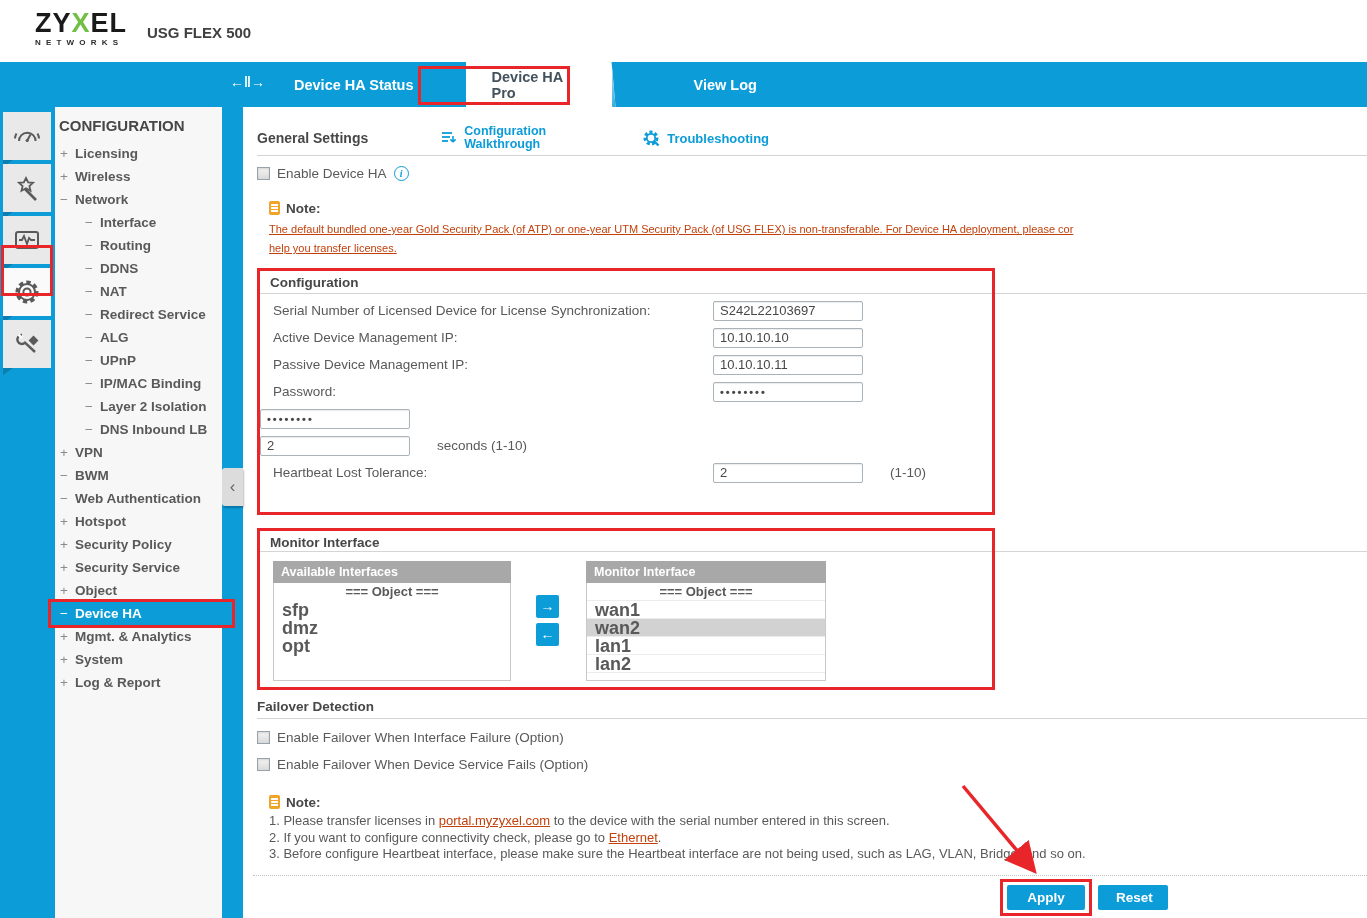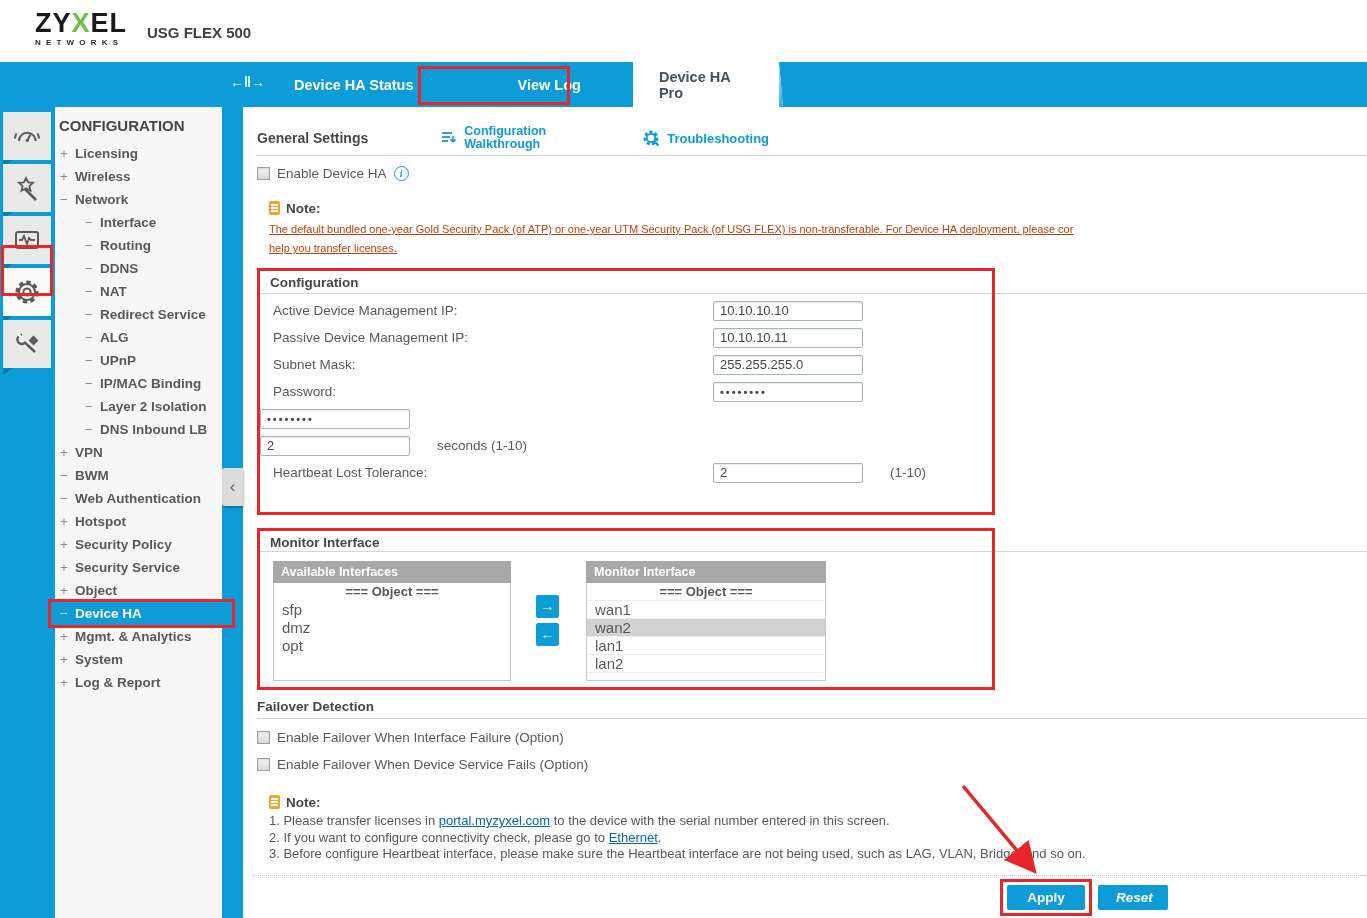--- a/index.html
+++ b/index.html
@@ -83,39 +83,39 @@
   .form-row input { width:150px; height:20px; border:1px solid #a9b3ba; border-radius:2px; font-family:"Liberation Sans",sans-serif; font-size:13px; color:#474747; padding:0 6px; box-shadow:inset 0 1px 1px rgba(0,0,0,.08); }
   .form-row input.pwd { letter-spacing:2px; font-size:11px; font-weight:bold; }
   .form-row .fsuffix { margin-left:27px; }
 
   .listbox { position:absolute; top:30px; background:#fff; }
   .listbox .lb-head { height:22px; background:#a8a8a8; color:#fff; font-size:12.5px; font-weight:bold; display:flex; align-items:center; padding-left:8px; }
   .listbox .lb-body { height:98px; border:1px solid #c9c9c9; border-top:none; overflow:hidden; }
   .lb-avail { left:13px; width:238px; }
   .lb-mon { left:326px; width:240px; }
   .lb-group { text-align:center; font-size:13px; font-weight:bold; height:18px; line-height:18px; }
-  .lb-item { font-size:15px; height:18px; line-height:18px; padding-left:8px; cursor:pointer; }
+  .lb-item { font-size:18px; height:18px; line-height:18px; padding-left:8px; cursor:pointer;font-weight:bold; }
   .lb-mon .lb-group, .lb-mon .lb-item { border-bottom:1px solid #ececec; }
   .lb-item.sel { background:#d2d2d2; }
   .arrow-btn { position:absolute; left:276px; width:23px; height:23px; background:#0c9cd8; border:none; border-radius:2px; color:#fff; font-size:14px; font-weight:bold; cursor:pointer; line-height:21px; text-align:center; }
   .arrow-right { top:64px; } .arrow-left { top:92px; }
 
   .failover-head { position:absolute; left:14px; top:592px; }
   .rule-failover { top:611px; }
   .cb-fail1 { top:623px; } .cb-fail2 { top:650px; }
   .note2 { position:absolute; left:26px; top:686px; right:0; }
   .note-li { font-size:13px; line-height:16.5px; white-space:nowrap; overflow:hidden; }
-  .note-li a { color:#0369a1; text-decoration:underline; cursor:pointer; }
+  .note-li a { color:#c2410c; text-decoration:underline; cursor:pointer; }
 
   .dotted { position:absolute; left:10px; right:0; top:768px; border-top:1.5px dotted #c3c3c3; }
   .btn-row { position:absolute; top:772px; right:199px; display:flex; align-items:center; }
   .btn { background:#0c9cd8; color:#fff; border:none; font-family:"Liberation Sans",sans-serif; font-size:13.5px; font-weight:bold; padding:0 18px; height:25px; border-radius:2px; cursor:pointer; }
   .apply-wrap { border:3px solid #e8262a; padding:3px 4px; margin-right:6px; }
   .btn-apply { width:78px; }
-  .btn-reset { width:70px;font-style:italic; }
+  .btn-reset { width:70px; }
 
   
   .overlay { position:absolute; inset:0; pointer-events:none; z-index:10; }
   .ann { position:absolute; border:3px solid #e8262a; }
   .ann-tab { left:418px; top:66px; width:152px; height:39px; }
   .ann-gear { left:1px; top:245px; width:52px; height:51px; }
   .arrow-svg { position:absolute; left:0; top:0; width:1367px; height:918px; }
 </style>
 </head>
 <body>
@@ -126,22 +126,22 @@
     <div class="brand">
       <div class="brand-word"><span>ZY</span><span class="gx">X</span><span>EL</span></div>
       <div class="brand-sub">NETWORKS</div>
     </div>
     <div class="model-name">USG FLEX 500</div>
   </div>
 
   <div class="tabbar">
     <span class="resize-handle">←‖→</span>
     <div class="tab tab-status">Device HA Status</div>
+    <div class="tab tab-active">Device HA Pro</div>
     <div class="tab tab-viewlog">View Log</div>
-    <div class="tab tab-active">Device HA Pro</div>
   </div>
 
   <div class="rail">
     <div class="rail-btn" style="top:5px">
       <svg width="30" height="30" viewBox="0 0 30 30">
           <path d="M7 20a8.3 8.3 0 0 1 16.6 0" fill="none" stroke="#5a5a5a" stroke-width="2"></path>
           <path d="M4.5 12.5a11 11 0 0 0-1.5 5" fill="none" stroke="#5a5a5a" stroke-width="2"></path>
           <path d="M25.5 12.5a11 11 0 0 1 1.5 5" fill="none" stroke="#5a5a5a" stroke-width="2"></path>
           <line x1="15.2" y1="19.5" x2="18.5" y2="13.5" stroke="#5a5a5a" stroke-width="2"></line>
           <circle cx="15.2" cy="19.5" r="1.6" fill="#5a5a5a"></circle>
@@ -314,32 +314,32 @@
       <div><span class="note-icon"></span><span class="note-title">Note:</span></div>
       <div class="note-text">The default bundled one-year Gold Security Pack (of ATP) or one-year UTM Security Pack (of USG FLEX) is non-transferable. For Device HA deployment, please cor</div>
       <div class="note-text" style="margin-top:0">help you transfer licenses.</div>
     </div>
 
     <div class="rule rule-config"></div>
     <div class="secbox box-config">
       <span class="sec-head">Configuration</span>
       <div class="form-rows" id="config-rows">
           <div class="form-row">
+            <span class="flabel">Serial Number of Licensed Device for License Synchronization:</span>
+            <input type="text" value="S242L22103697" style="">
+            <span class="fsuffix"></span>
+          </div>
+          <div class="form-row">
             <span class="flabel">Active Device Management IP:</span>
             <input type="text" value="10.10.10.10" style="">
             <span class="fsuffix"></span>
           </div>
           <div class="form-row">
             <span class="flabel">Passive Device Management IP:</span>
             <input type="text" value="10.10.10.11" style="">
-            <span class="fsuffix"></span>
-          </div>
-          <div class="form-row">
-            <span class="flabel">Subnet Mask:</span>
-            <input type="text" value="255.255.255.0" style="">
             <span class="fsuffix"></span>
           </div>
           <div class="form-row">
             <span class="flabel">Password:</span>
             <input type="text" class="pwd" value="••••••••" style="">
             <span class="fsuffix"></span>
           </div>
           <div class="form-row">
             <input type="text" class="pwd" value="••••••••" style="">
             <span class="fsuffix"></span>

